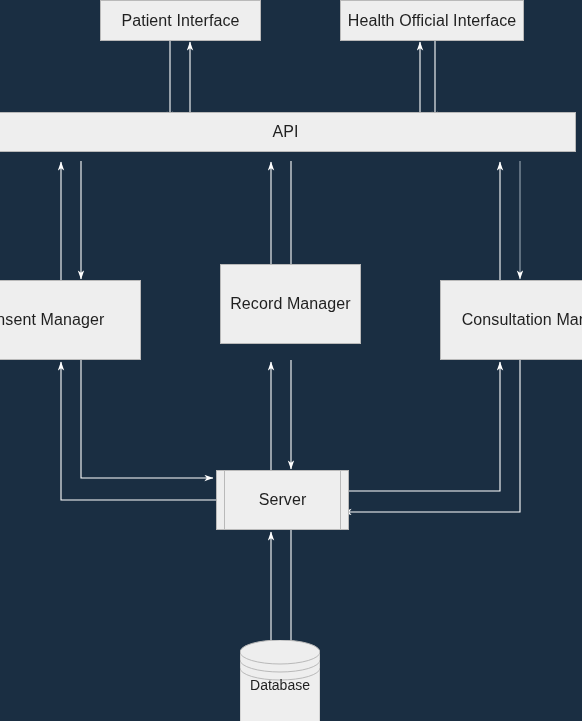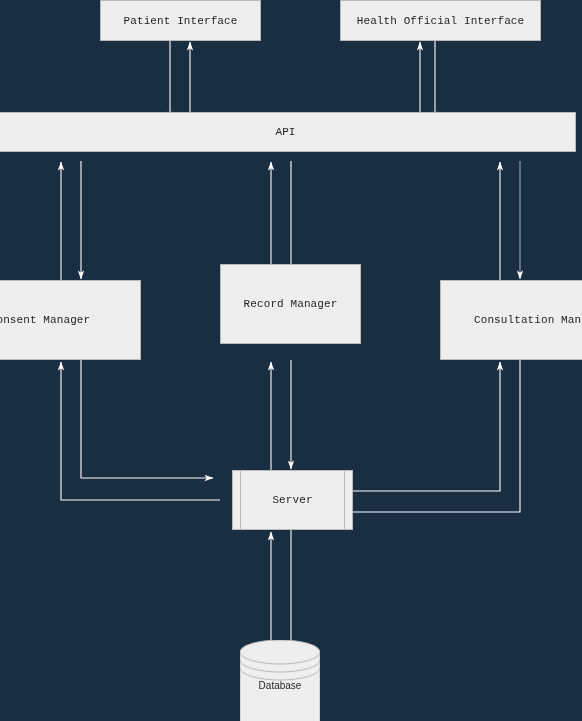--- a/index.html
+++ b/index.html
@@ -24,22 +24,22 @@
   }
   .node {
     position: absolute;
     box-sizing: border-box;
     background: #eeeeee;
     border: 1px solid #b9b9b9;
     display: flex;
     align-items: center;
     justify-content: center;
     color: #1f1f1f;
-    font-size: 11px;
-    font-family: Liberation Mono, monospace;
+    font-size: 16px;
+    font-family: Liberation Sans, sans-serif;
     letter-spacing: 0.1px;
     white-space: nowrap;
   }
   .node-label {
     pointer-events: none;
   }
   
   .node.process::before,
   .node.process::after {
     content: "";
@@ -56,21 +56,21 @@
   .cylinder {
     position: absolute;
   }
   .cylinder .cyl-label {
     position: absolute;
     left: 0;
     right: 0;
     top: 50%;
     transform: translateY(-50%);
     text-align: center;
-    font-size: 10px;
+    font-size: 14px;
     color: #1f1f1f;
     font-family: "Liberation Sans", sans-serif;
   }
 </style>
 </head>
 <body>
 
 <div id="diagram-root">
 
   <svg id="edge-layer" width="582" height="721" viewBox="0 0 582 721" xmlns="http://www.w3.org/2000/svg">
@@ -108,41 +108,41 @@
 
       <path d="M271,650 L271,532" marker-end="url(#arrowhead)"></path>
       <path d="M291,530 L291,649" marker-end="url(#arrowhead)"></path>
     </g>
   </svg>
 
   <div class="node" id="node-patient-interface" style="left:100px; top:0px; width:161px; height:41px;">
     <span class="node-label">Patient Interface</span>
   </div>
 
-  <div class="node" id="node-health-official-interface" style="left:340px; top:0px; width:201px; height:41px;align-items:center;">
+  <div class="node" id="node-health-official-interface" style="left:340px; top:0px; width:184px; height:41px;align-items:center;">
     <span class="node-label">Health Official Interface</span>
   </div>
 
   <div class="node" id="node-api" style="left:-1px; top:112px; width:577px; height:40px;">
     <span class="node-label" style="margin-left:-4px;">API</span>
   </div>
 
   <div class="node" id="node-consent-manager" style="left:-61px; top:280px; width:202px; height:80px;">
     <span class="node-label">Consent Manager</span>
   </div>
 
   <div class="node" id="node-record-manager" style="left:220px; top:264px; width:141px; height:80px;">
     <span class="node-label">Record Manager</span>
   </div>
 
   <div class="node" id="node-consultation-manager" style="left:440px; top:280px; width:202px; height:80px;">
     <span class="node-label">Consultation Manager</span>
   </div>
 
-  <div class="node process" id="node-server" style="left:232px; top:470px; width:121px; height:60px;">
+  <div class="node process" id="node-server" style="left:216px; top:470px; width:133px; height:60px;">
     <span class="node-label">Server</span>
   </div>
 
   <div class="cylinder" id="node-database" style="left:240px; top:640px; width:80px; height:81px;">
     <svg width="80" height="81" viewBox="0 0 80 81" xmlns="http://www.w3.org/2000/svg">
       <path d="M0,12 a40,12 0 0 1 80,0 L80,81 a40,12 0 0 1 -80,0 Z" fill="#eeeeee" stroke="#b9b9b9" stroke-width="1"></path>
       <path d="M0,12 a40,12 0 0 0 80,0" fill="none" stroke="#b9b9b9" stroke-width="1"></path>
       <path d="M0,20 a40,12 0 0 0 80,0" fill="none" stroke="#b9b9b9" stroke-width="1"></path>
       <path d="M0,28 a40,12 0 0 0 80,0" fill="none" stroke="#b9b9b9" stroke-width="1"></path>
     </svg>

